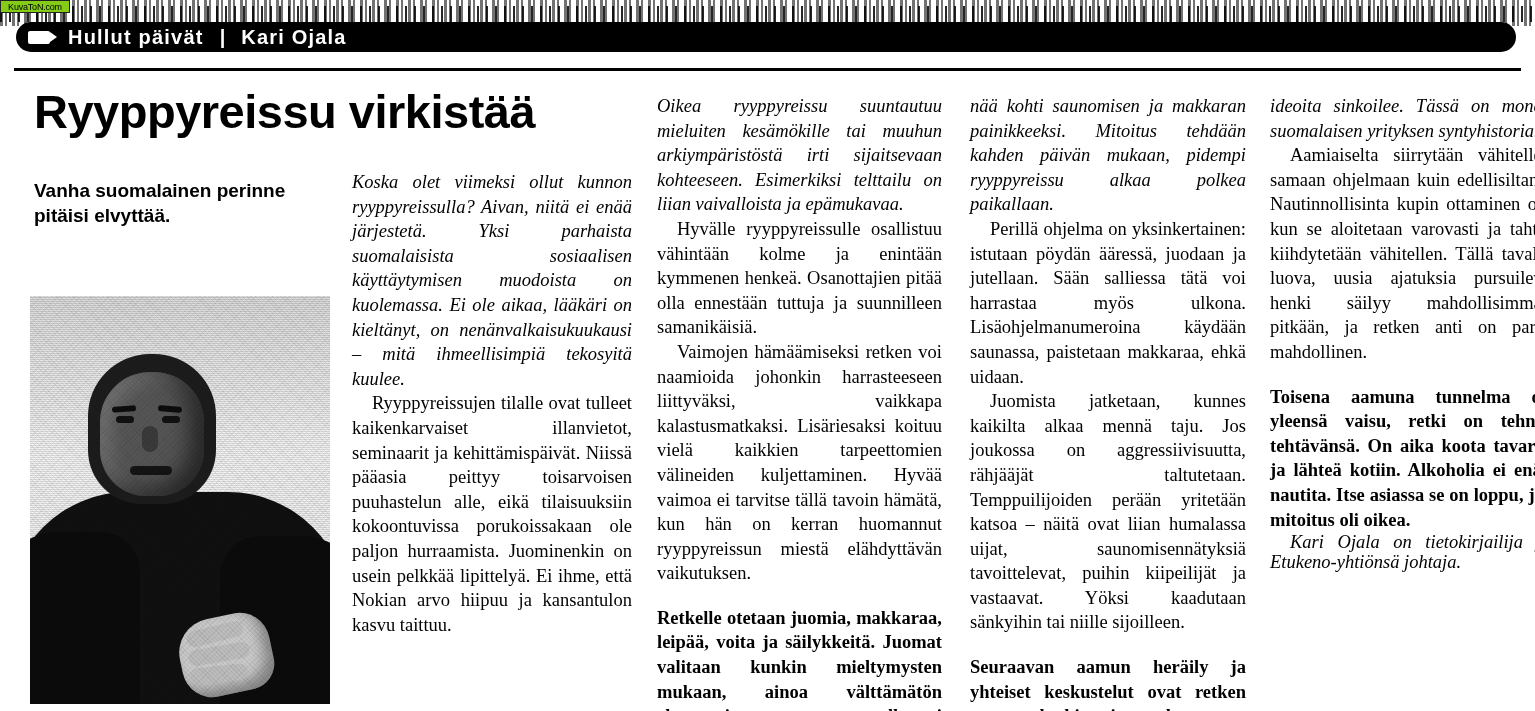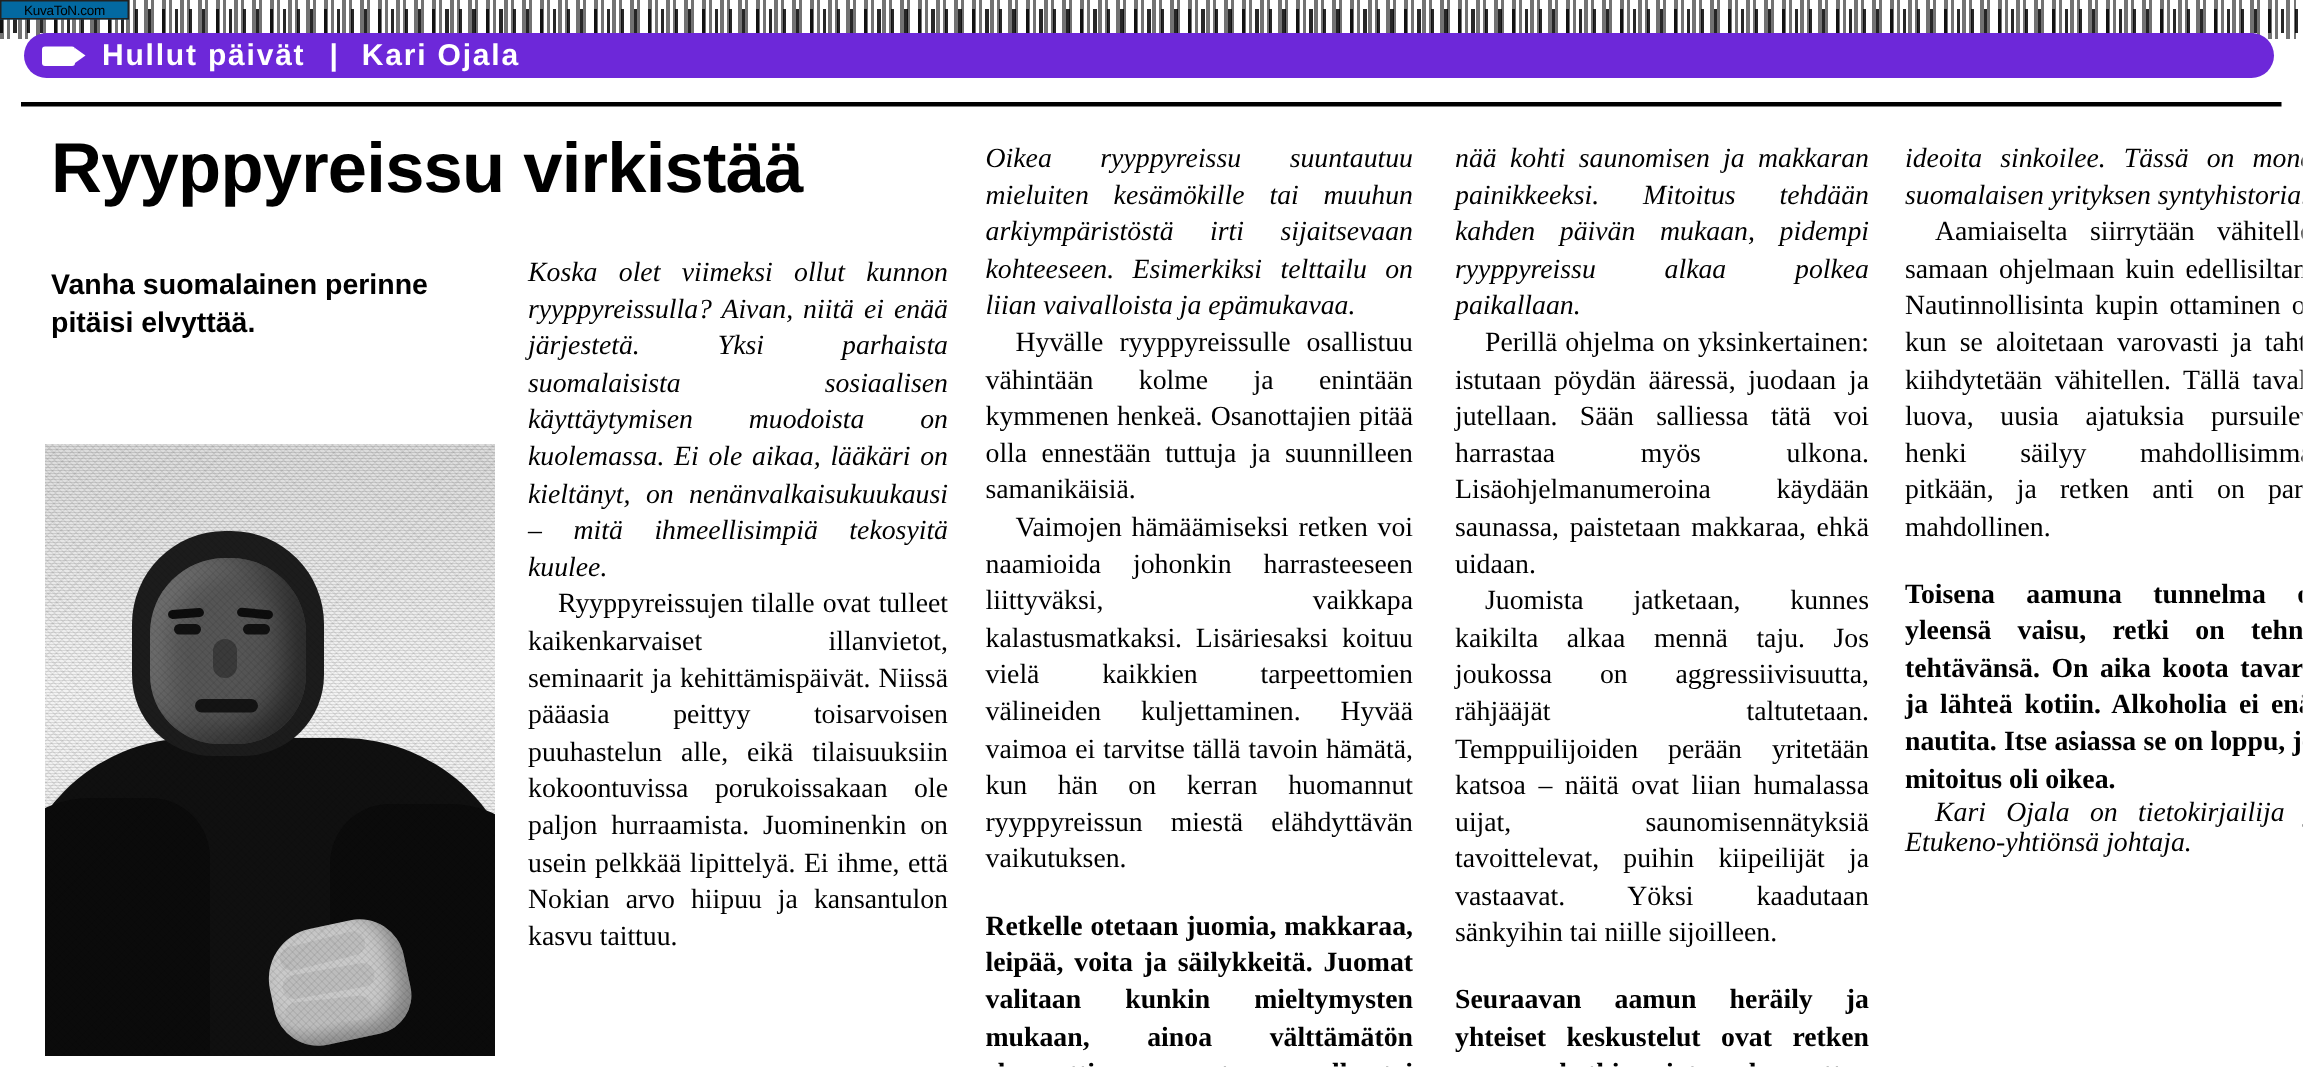--- a/index.html
+++ b/index.html
@@ -14,23 +14,23 @@
     font-family: "Liberation Serif", serif;
     color: #000000;
     position: relative;
   }
 
   
   .watermark {
     position: absolute;
     top: 0;
     left: 0;
-    width: 86px;
+    width: 70px;
     height: 13px;
-    background: #0369a1;
+    background: #84cc16;
     border: 1px solid #222;
     font-family: "Liberation Sans", sans-serif;
     font-size: 9px;
     line-height: 12px;
     text-align: center;
     letter-spacing: -0.2px;
     z-index: 30;
     box-sizing: border-box;
   }
 
@@ -60,21 +60,21 @@
     height: 16px;
     background:
       repeating-linear-gradient(90deg, rgba(0,0,0,.85) 0 2px, rgba(255,255,255,0) 2px 9px);
   }
   .masthead-bar {
     position: absolute;
     left: 16px;
     top: 22px;
     width: 1500px;
     height: 30px;
-    background: #6d28d9;
+    background: #000000;
     border-radius: 15px / 15px;
   }
   .masthead-bar .inner {
     display: flex;
     align-items: center;
     height: 30px;
     padding-left: 12px;
     gap: 8px;
   }
   .mast-icon {

